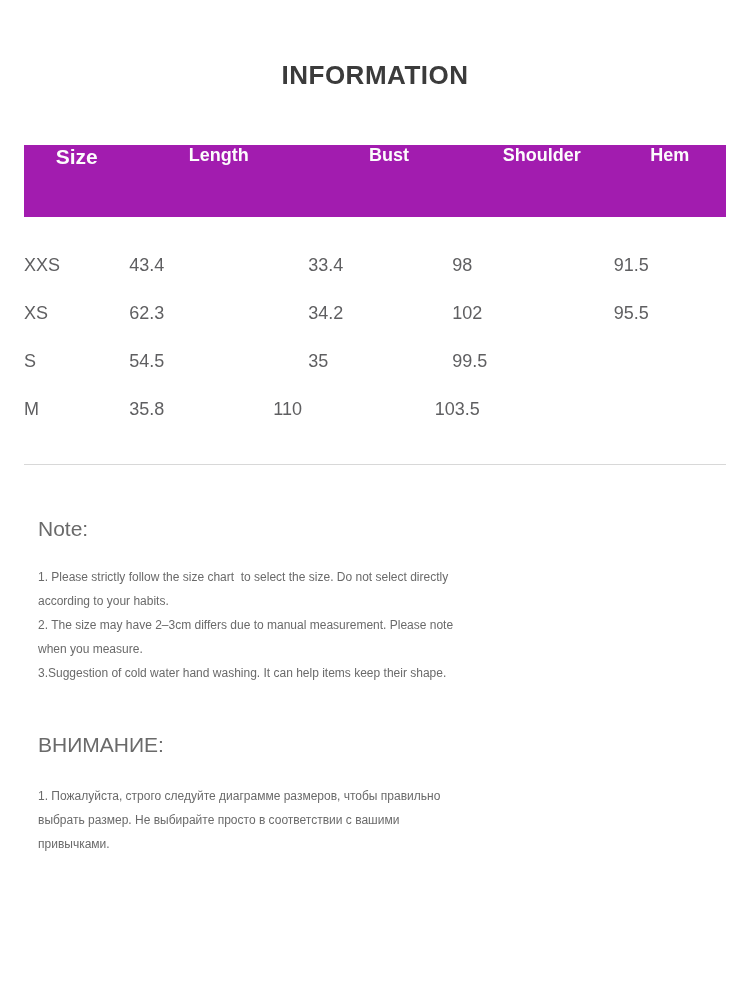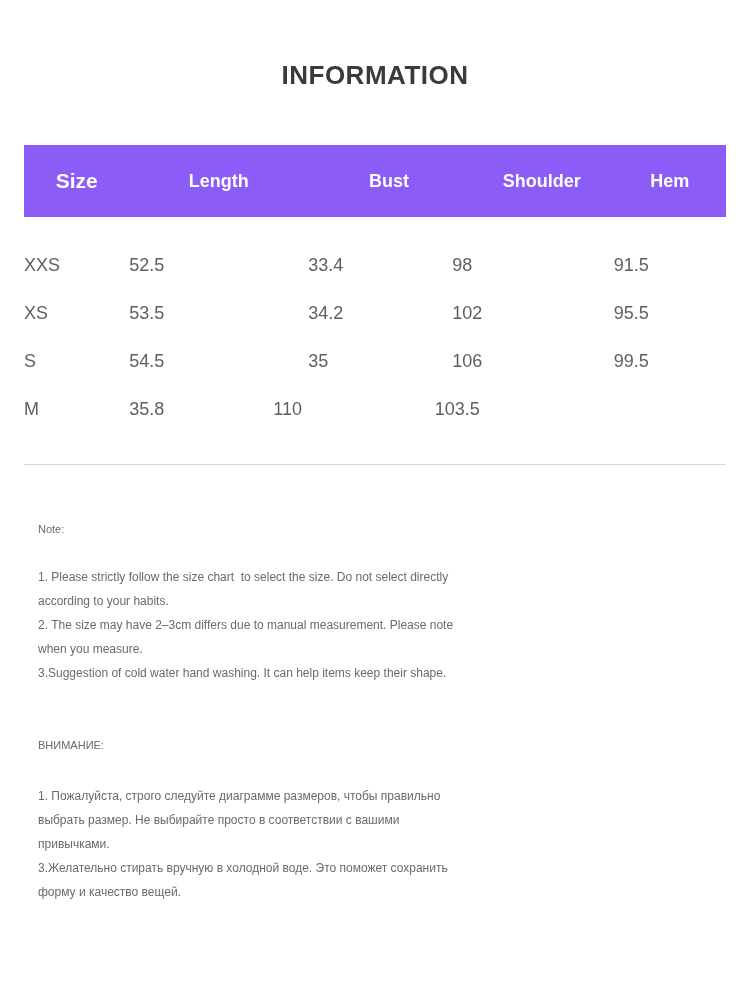--- a/index.html
+++ b/index.html
@@ -25,23 +25,22 @@
     font-weight: bold;
     letter-spacing: 0.5px;
     color: #3b3b3b;
   }
   .size-table {
     width: 702px;
     margin: 56px auto 0;
   }
   .thead {
     display: flex;
-    align-items: center;
     height: 72px;
-    background: #8b5cf6;
+    background: #a21caf;
     color: #fcfcfc;
   }
   .th {
     text-align: center;
     font-weight: bold;
     font-size: 18px;
   }
   .th.col0 { font-size: 21px; }
   .tbody { padding-top: 24px; }
   .tr {
@@ -67,21 +66,21 @@
   }
   .notes {
     margin-left: 38px;
     margin-right: 36px;
     color: #6a6a6a;
   }
   .notes-en { margin-top: 52px; }
   .notes-ru { margin-top: 48px; }
   .notes-heading {
     margin: 0;
-    font-size: 11px;
+    font-size: 21px;
     line-height: 24px;
     font-weight: normal;
   }
   .notes-items { margin-top: 24px; }
   .notes-ru .notes-items { margin-top: 27px; }
   .note-item {
     margin: 0;
     font-size: 12px;
     line-height: 24px;
     white-space: pre-wrap;
@@ -98,37 +97,36 @@
     <div class="thead">
       <div class="th col0">Size</div>
       <div class="th col1">Length</div>
       <div class="th col3">Bust</div>
       <div class="th col2">Shoulder</div>
       <div class="th col4">Hem</div>
     </div>
     <div class="tbody">
       <div class="tr">
         <div class="td col0">XXS</div>
-        <div class="td col1">52.5</div>
+        <div class="td col1">43.4</div>
         <div class="td col2">33.4</div>
         <div class="td col3">98</div>
         <div class="td col4">91.5</div>
       </div>
       <div class="tr">
         <div class="td col0">XS</div>
-        <div class="td col1">53.5</div>
+        <div class="td col1">62.3</div>
         <div class="td col2">34.2</div>
         <div class="td col3">102</div>
         <div class="td col4">95.5</div>
       </div>
       <div class="tr">
         <div class="td col0">S</div>
         <div class="td col1">54.5</div>
         <div class="td col2">35</div>
-        <div class="td col3">106</div>
         <div class="td col4">99.5</div>
       </div>
       <div class="tr">
         <div class="td col0">M</div>
         <div class="td col2">35.8</div>
         <div class="td col3">110</div>
         <div class="td col4">103.5</div>
       </div>
     </div>
   </div>
@@ -145,18 +143,16 @@
       <p class="note-item">3.Suggestion of cold water hand washing. It can help items keep their shape.</p>
     </div>
   </div>
 
   <div class="notes notes-ru">
     <p class="notes-heading">ВНИМАНИЕ:</p>
     <div class="notes-items">
       <p class="note-item">1. Пожалуйста, строго следуйте диаграмме размеров, чтобы правильно
 выбрать размер. Не выбирайте просто в соответствии с вашими
 привычками.</p>
-      <p class="note-item">3.Желательно стирать вручную в холодной воде. Это поможет сохранить
-форму и качество вещей.</p>
     </div>
   </div>
 
 </div>
 
 </body></html>

